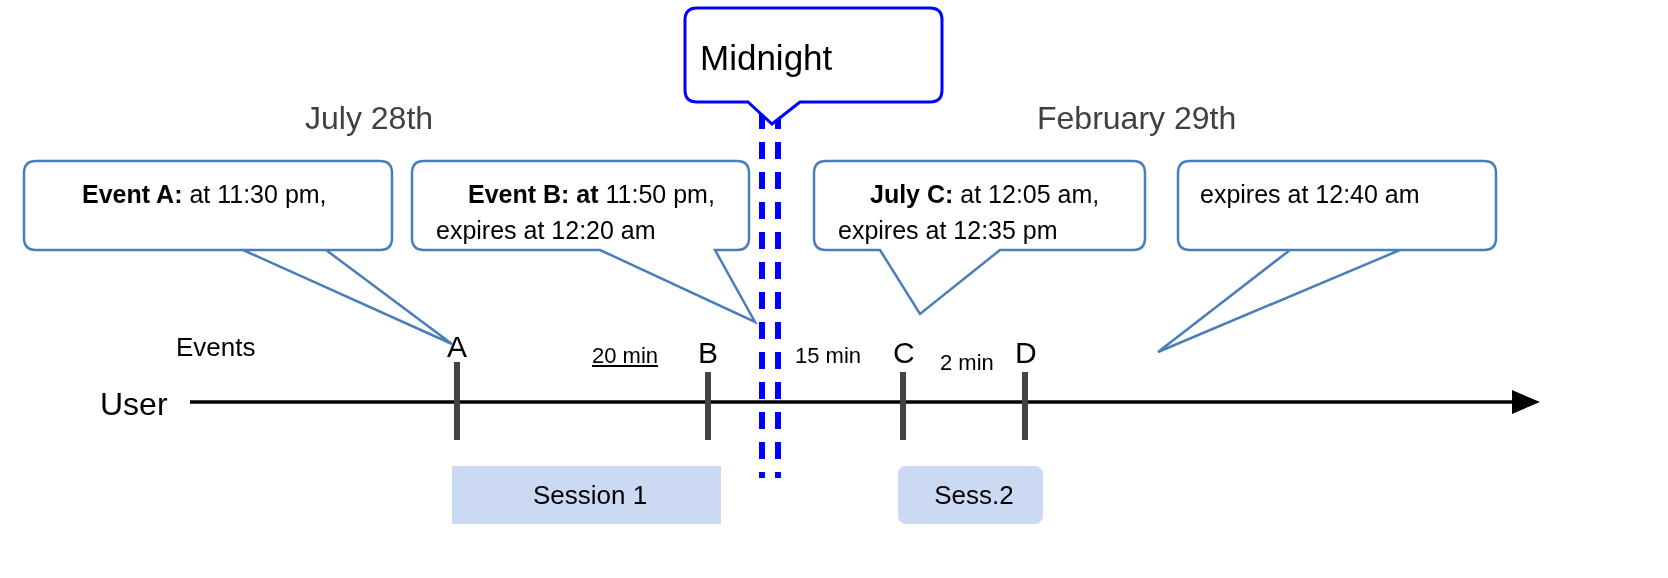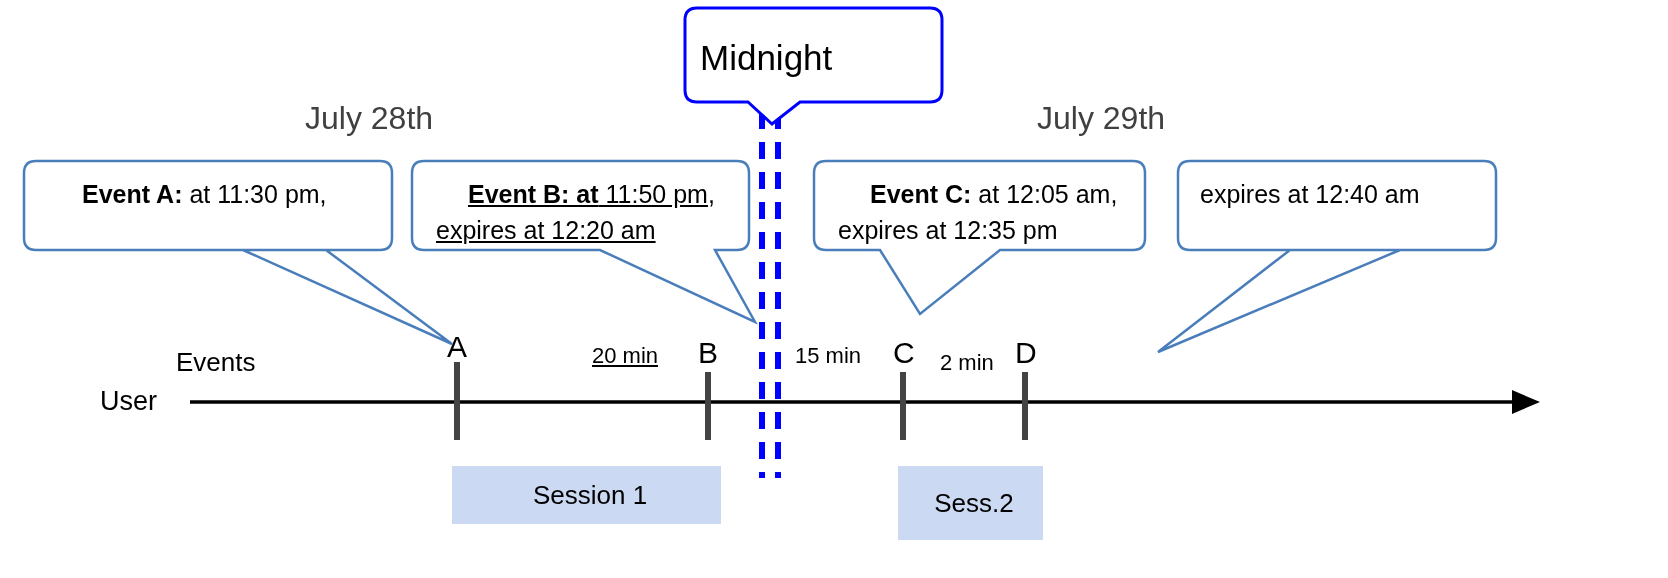--- a/index.html
+++ b/index.html
@@ -44,30 +44,29 @@
     white-space: nowrap;
   }
   .date-label {
     position: absolute;
     font-size: 32px;
     color: #404040;
     white-space: nowrap;
   }
   .axis-title {
     position: absolute;
-    font-size: 27px;
+    font-size: 32px;
     color: #000000;
     white-space: nowrap;
   }
   .row-label {
     position: absolute;
     font-size: 26px;
     color: #000000;
     white-space: nowrap;
-    margin-top: 15px;
   }
   .event-letter {
     position: absolute;
     font-size: 30px;
     color: #000000;
     white-space: nowrap;
   }
   .gap-label {
     position: absolute;
     font-size: 22px;
@@ -124,33 +123,33 @@
 
     <line x1="457" y1="362" x2="457" y2="440" stroke="#434343" stroke-width="6"></line>
     <line x1="708" y1="372" x2="708" y2="440" stroke="#434343" stroke-width="6"></line>
     <line x1="903" y1="372" x2="903" y2="440" stroke="#434343" stroke-width="6"></line>
     <line x1="1025" y1="372" x2="1025" y2="440" stroke="#434343" stroke-width="6"></line>
   </svg>
 
   <div class="midnight-label">Midnight</div>
 
   <div class="date-label" style="left:305px; top:100px;">July 28th</div>
-  <div class="date-label" style="left:1037px; top:100px;">July 29th</div>
+  <div class="date-label" style="left:1037px; top:100px;">February 29th</div>
 
   <div class="callout-text" style="left:50px; top:176px;">
     <div><b>Event A:</b><span> at 11:30 pm,</span></div>
   </div>
 
-  <div class="callout-text" style="left:436px; top:176px;text-decoration:underline;">
+  <div class="callout-text" style="left:436px; top:176px;">
     <div><b>Event B: at</b><span> 11:50 pm,</span></div>
     <div>expires at 12:20 am</div>
   </div>
 
   <div class="callout-text" style="left:838px; top:176px;">
-    <div><b>Event C:</b><span> at 12:05 am,</span></div>
+    <div><b>July C:</b><span> at 12:05 am,</span></div>
     <div>expires at 12:35 pm</div>
   </div>
 
   <div class="callout-text" style="left:1200px; top:176px;">
     <div>expires at 12:40 am</div>
   </div>
 
   <div class="row-label" style="left:176px; top:332px;">Events</div>
   <div class="axis-title" style="left:100px; top:386px;">User</div>
 
@@ -159,17 +158,17 @@
   <div class="event-letter" style="left:893px; top:336px;">C</div>
   <div class="event-letter" style="left:1015px; top:336px;">D</div>
 
   <div class="gap-label" style="left:592px; top:343px;text-decoration:underline;">20 min</div>
   <div class="gap-label" style="left:795px; top:343px;">15 min</div>
   <div class="gap-label" style="left:940px; top:350px;">2 min</div>
 
   <div class="session-box" style="left:452px; top:466px; width:262px; height:58px;">
     <span>Session 1</span>
   </div>
-  <div class="session-box" style="left:898px; top:466px; width:138px; height:74px;">
+  <div class="session-box" style="left:898px; top:466px; width:138px; height:58px;border-radius:8px;">
     <span>Sess.2</span>
   </div>
 
 </div>
 
 </body></html>

